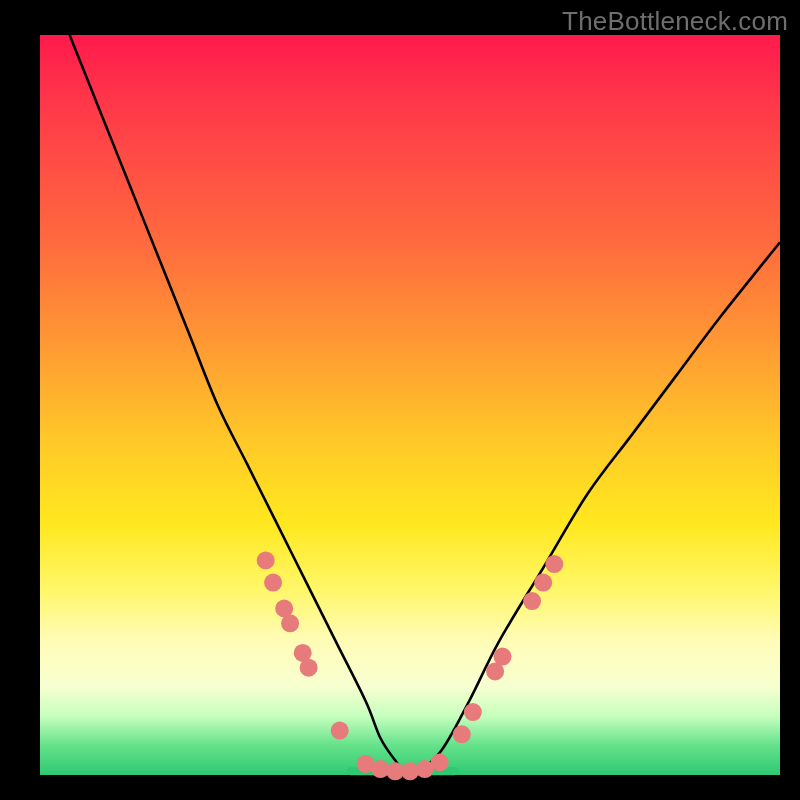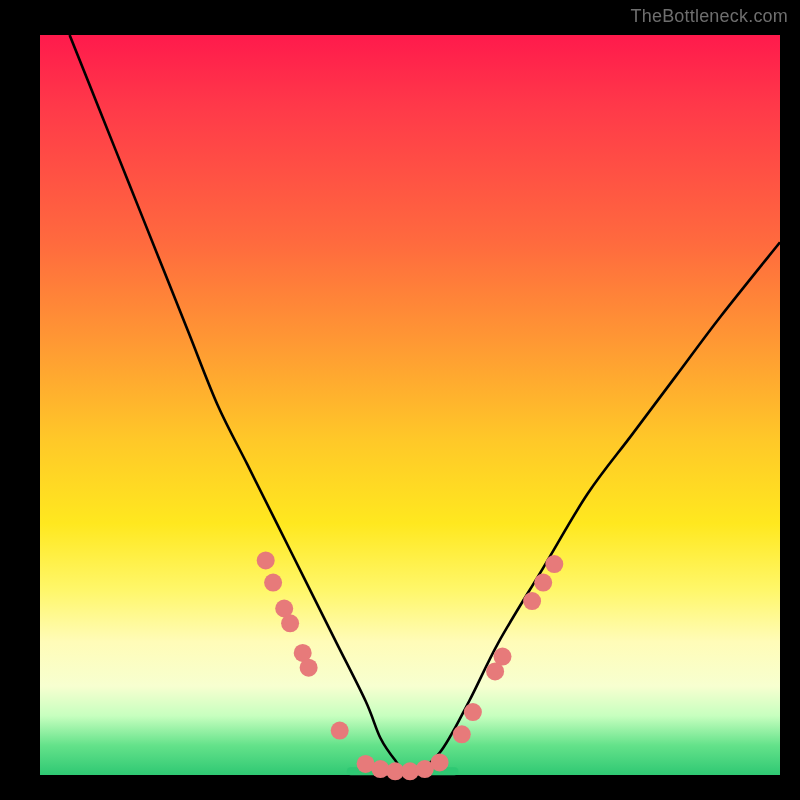--- a/index.html
+++ b/index.html
@@ -40,21 +40,21 @@
       #c7ffbf 92%,
       #64e28a 96%,
       #2fc873 100%
     );
   }
   .watermark {
     position: absolute;
     top: 6px;
     right: 12px;
     color: #6e6e6e;
-    font-size: 18px;
+    font-size: 26px;
     letter-spacing: 0.2px;
     user-select: none;
   }
   svg.curve {
     position: absolute;
     left: 0;
     top: 0;
     width: 740px;
     height: 740px;
     overflow: visible;

